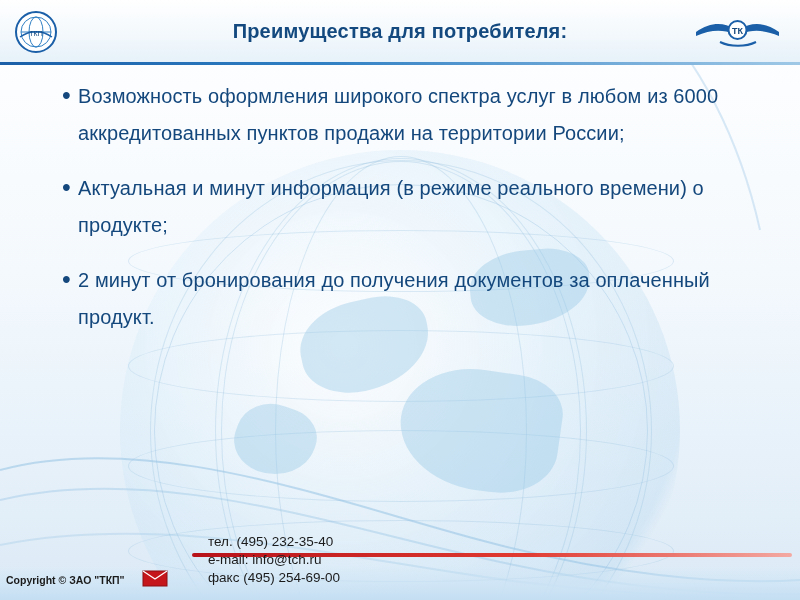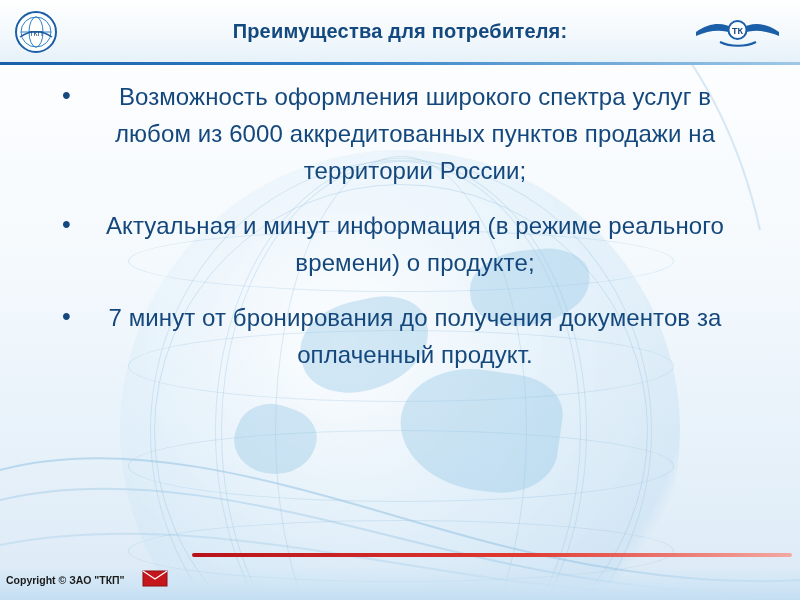--- a/index.html
+++ b/index.html
@@ -152,25 +152,24 @@
   .bullet-dot {
     flex: 0 0 auto;
     width: 16px;
     color: #15497e;
     font-size: 25px;
     line-height: 34px;
     text-align: left;
   }
   .bullet-text {
     flex: 1 1 auto;
-    font-size: 24px;
+    font-size: 20px;
     line-height: 37px;
     color: #14487d;
     letter-spacing: 0.1px;
-    text-align: center;
   }
 
   
   .footer-rule {
     position: absolute;
     left: 192px;
     top: 553px;
     width: 600px;
     height: 4px;
     background: linear-gradient(90deg, #b7121a 0%, #e03a31 55%, #f3a9a2 100%);
@@ -264,28 +263,33 @@
       <span class="bullet-text">Возможность оформления широкого спектра услуг в любом из 6000 аккредитованных пунктов продажи на территории России;</span>
     </div>
 
     <div class="bullet">
       <span class="bullet-dot">•</span>
       <span class="bullet-text">Актуальная и минут информация (в режиме реального времени) о продукте;</span>
     </div>
 
     <div class="bullet">
       <span class="bullet-dot">•</span>
-      <span class="bullet-text">7 минут от бронирования до получения документов за оплаченный продукт.</span>
+      <span class="bullet-text">2 минут от бронирования до получения документов за оплаченный продукт.</span>
     </div>
 
   </div>
 
   <div class="bottom-fade"></div>
   <div class="footer-rule"></div>
 
+  <div class="contacts">
+    <div>тел.  (495) 232-35-40</div>
+    <div>e-mail: info@tch.ru</div>
+    <div>факс (495) 254-69-00</div>
+  </div>
 
   <div class="copyright">Copyright © ЗАО "ТКП"</div>
 
   <svg class="mail-icon" viewBox="0 0 26 17">
     <rect x="1" y="1" width="24" height="15" fill="#c5161c" stroke="#8d0f13" stroke-width="1"></rect>
     <path d="M1,1 L13,9 L25,1" fill="none" stroke="#ffffff" stroke-width="1.2"></path>
   </svg>
 
 </div>
 

